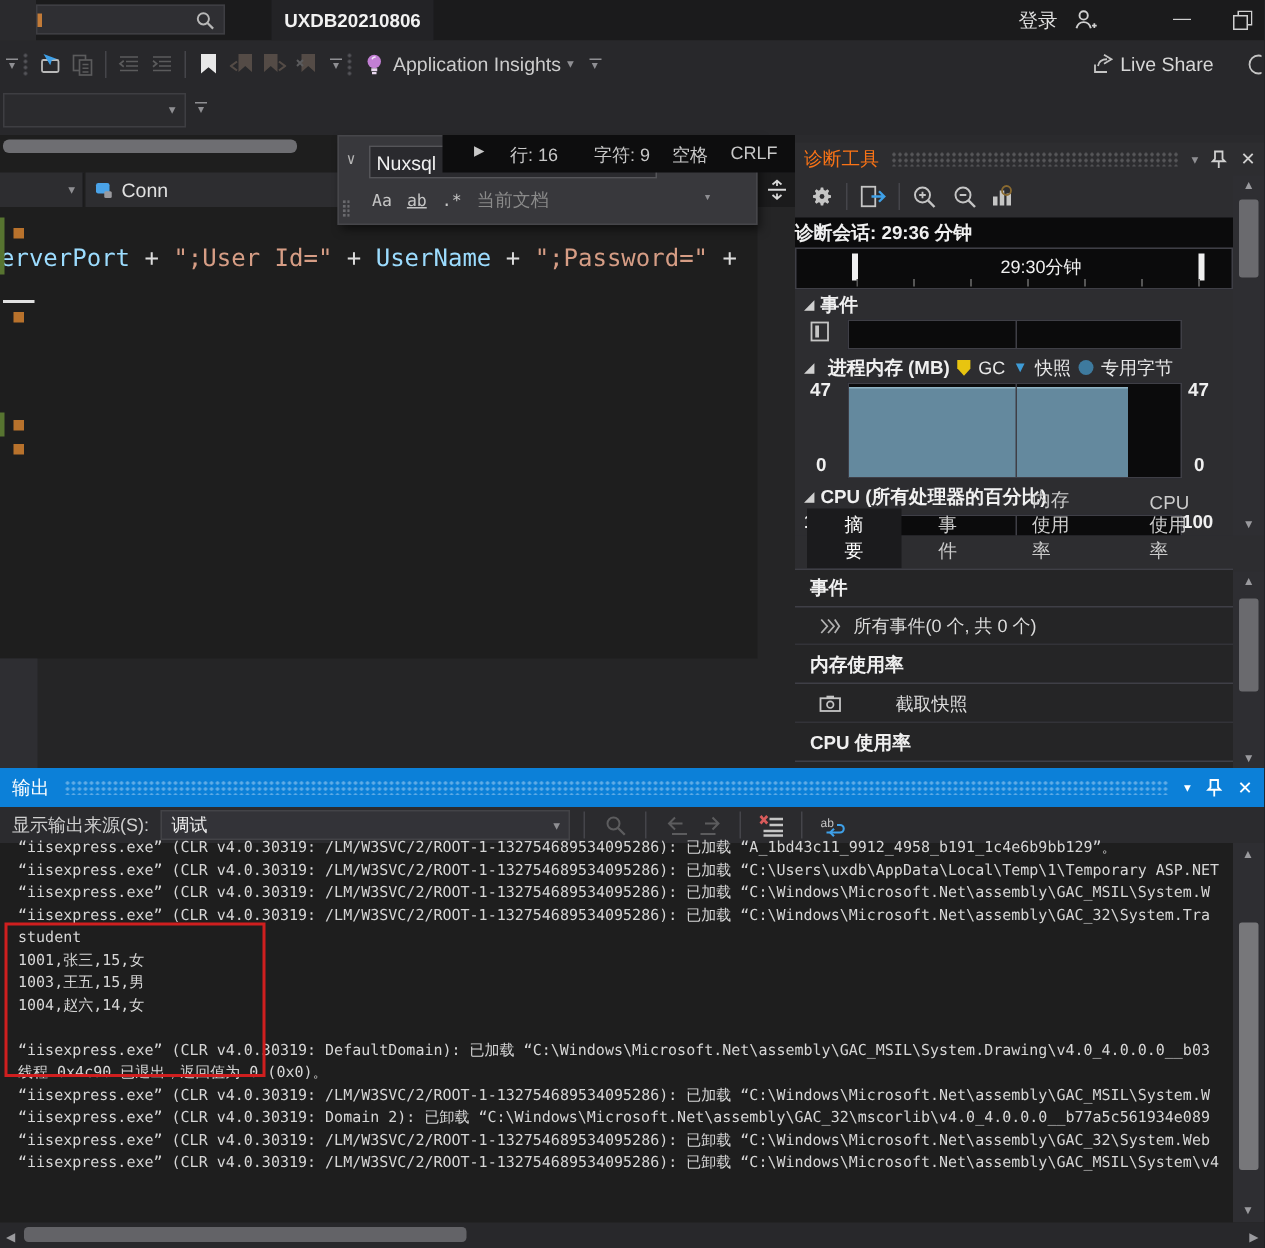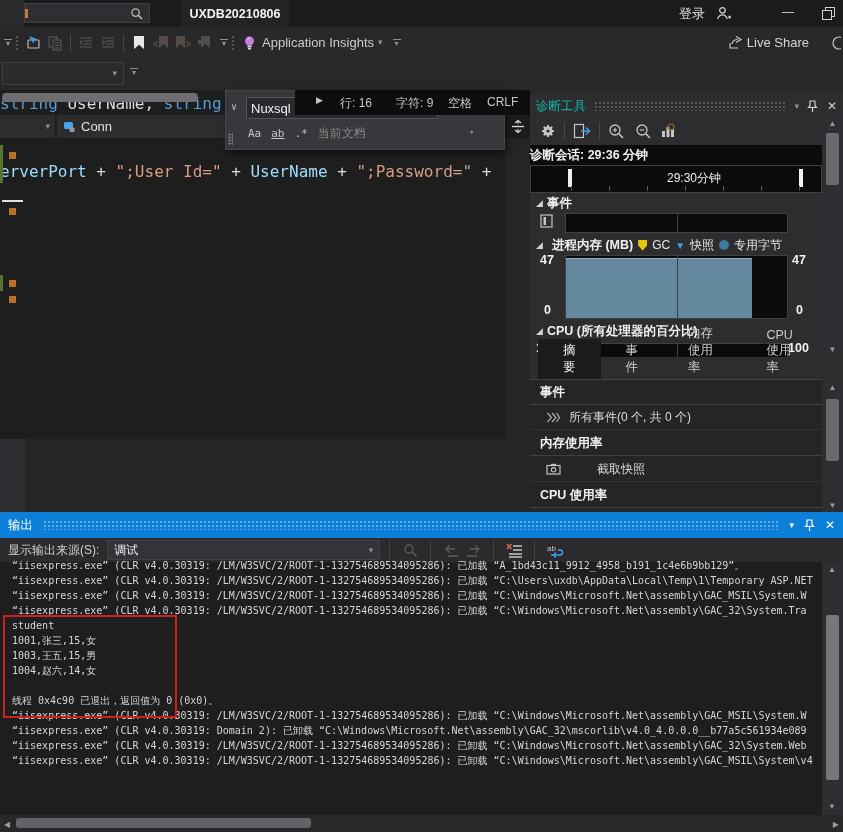--- a/index.html
+++ b/index.html
@@ -220,21 +220,20 @@
       </div>
       <div id="split-btn" class="abs">
         <svg class="icon-svg" width="14" height="15" viewBox="0 0 14 15">
           <path d="M7 1v4M7 10v4M4 4l3-2.5L10 4M4 11l3 2.5L10 11" fill="none" stroke="#d8d8d8" stroke-width="1.2"></path>
           <path d="M1 7.5h12" stroke="#d8d8d8" stroke-width="1.4"></path>
         </svg>
       </div>
     </div>
 
     <div id="code-area">
-      <div class="code-line" id="code-line-0" style="left:0;top:4px;"><span class="tk-kw">string</span><span class="tk-pl"> UserName, </span><span class="tk-kw">string</span></div>
       <div class="code-line" id="code-line-1" style="left:0;top:72px;"><span class="tk-id">erverPort </span><span class="tk-pl">+ </span><span class="tk-str">";User Id="</span><span class="tk-pl"> + </span><span class="tk-id">UserName</span><span class="tk-pl"> + </span><span class="tk-str">";Password="</span><span class="tk-pl"> +</span></div>
 
       <div id="find-widget" class="abs">
         <span class="abs" style="left:5px;top:10px;color:#b5b5b5;font-size:10px;">∨</span>
         <div id="find-input-wrap">
           <input id="find-input" value="Nuxsql" style="">
           <span style="color:#3ea0e8;font-weight:bold;font-size:11px;padding:0 3px;">✕</span>
         </div>
         <span class="chev abs" style="left:216px;top:12px;">▾</span>
         <span class="abs" style="left:230px;top:7px;color:#e0e0e0;font-size:13px;">→</span>
@@ -269,21 +268,21 @@
       <span class="status-item abs" style="left:340px;top:5px;">行: 16</span>
       <span class="status-item abs" style="left:396px;top:5px;">字符: 9</span>
       <span class="status-item abs" style="left:448px;top:5px;">空格</span>
       <span class="status-item abs" style="left:487px;top:5px;">CRLF</span>
     </div>
   </div>
 
   <div id="diag" class="abs">
 
     <div class="abs row" style="left:0;top:0;width:313px;height:22px;padding:0 6px;box-sizing:border-box;">
-      <span style="color:#14b8a6;font-size:12.5px;margin-right:8px;">诊断工具</span>
+      <span style="color:#f97316;font-size:12.5px;margin-right:8px;">诊断工具</span>
       <div class="dots" style="flex:1;height:10px;"></div>
       <span class="chev" style="margin:0 8px;">▾</span>
       <svg class="icon-svg" width="11" height="13" viewBox="0 0 11 13" style="margin-right:9px;">
         <path d="M3 1h5v5l1.5 1.5h-8L3 6zM5.5 7.5V12" fill="none" stroke="#d0d0d0" stroke-width="1.2"></path>
       </svg>
       <span style="color:#d0d0d0;font-size:12px;">✕</span>
     </div>
 
     <div class="abs row" style="left:0;top:22px;width:292px;height:28px;padding-left:10px;box-sizing:border-box;">
       <svg class="icon-svg" width="16" height="16" viewBox="0 0 16 16">
@@ -478,20 +477,21 @@
     <div id="output-lines">
         <div class="out-line"> “iisexpress.exe” (CLR v4.0.30319: /LM/W3SVC/2/ROOT-1-132754689534095286): 已加载 “A_1bd43c11_9912_4958_b191_1c4e6b9bb129”。</div>
         <div class="out-line"> “iisexpress.exe” (CLR v4.0.30319: /LM/W3SVC/2/ROOT-1-132754689534095286): 已加载 “C:\Users\uxdb\AppData\Local\Temp\1\Temporary ASP.NET</div>
         <div class="out-line"> “iisexpress.exe” (CLR v4.0.30319: /LM/W3SVC/2/ROOT-1-132754689534095286): 已加载 “C:\Windows\Microsoft.Net\assembly\GAC_MSIL\System.W</div>
         <div class="out-line"> “iisexpress.exe” (CLR v4.0.30319: /LM/W3SVC/2/ROOT-1-132754689534095286): 已加载 “C:\Windows\Microsoft.Net\assembly\GAC_32\System.Tra</div>
         <div class="out-line"> student</div>
         <div class="out-line"> 1001,张三,15,女</div>
         <div class="out-line"> 1003,王五,15,男</div>
         <div class="out-line"> 1004,赵六,14,女</div>
         <div class="out-line"></div>
+        <div class="out-line"> “iisexpress.exe” (CLR v4.0.30319: DefaultDomain): 已加载 “C:\Windows\Microsoft.Net\assembly\GAC_MSIL\System.Drawing\v4.0_4.0.0.0__b03</div>
         <div class="out-line"> 线程 0x4c90 已退出，返回值为 0 (0x0)。</div>
         <div class="out-line"> “iisexpress.exe” (CLR v4.0.30319: /LM/W3SVC/2/ROOT-1-132754689534095286): 已加载 “C:\Windows\Microsoft.Net\assembly\GAC_MSIL\System.W</div>
         <div class="out-line"> “iisexpress.exe” (CLR v4.0.30319: Domain 2): 已卸载 “C:\Windows\Microsoft.Net\assembly\GAC_32\mscorlib\v4.0_4.0.0.0__b77a5c561934e089</div>
         <div class="out-line"> “iisexpress.exe” (CLR v4.0.30319: /LM/W3SVC/2/ROOT-1-132754689534095286): 已卸载 “C:\Windows\Microsoft.Net\assembly\GAC_32\System.Web</div>
         <div class="out-line"> “iisexpress.exe” (CLR v4.0.30319: /LM/W3SVC/2/ROOT-1-132754689534095286): 已卸载 “C:\Windows\Microsoft.Net\assembly\GAC_MSIL\System\v4</div>
       </div>
     <div id="red-box"></div>
 
     <div id="out-vscroll">
       <span class="sc-arrow abs" style="left:6px;top:1px;">▲</span>

